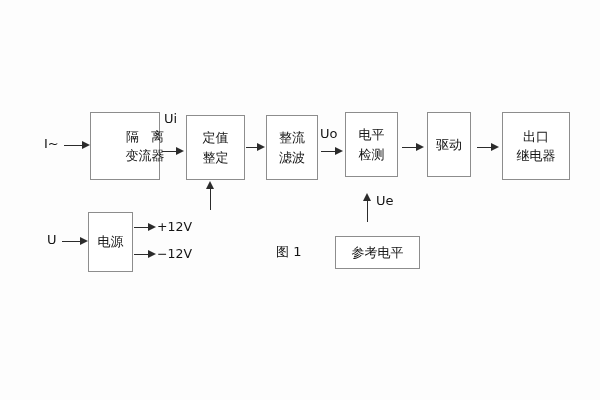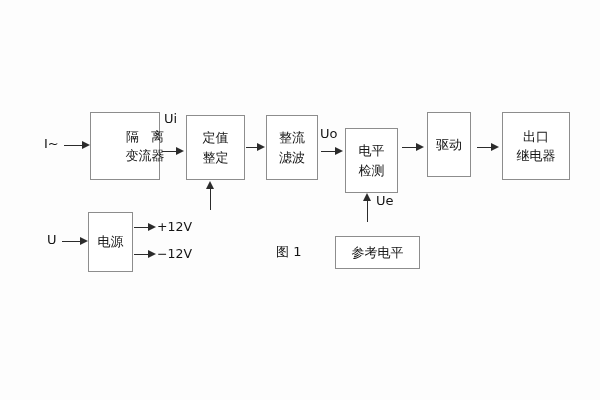--- a/index.html
+++ b/index.html
@@ -101,21 +101,21 @@
 
   <div class="block" style="left:266px; top:115px; width:52px; height:65px;">
     <span class="line">整流</span>
     <span class="line">滤波</span>
   </div>
 
   <div class="lbl" style="left:320px; top:126px;">Uo</div>
   <div class="hline" style="left:321px; top:151px; width:16px;"></div>
   <div class="arrow-r" style="left:335px; top:146.5px;"></div>
 
-  <div class="block" style="left:345px; top:128px; width:53px; height:65px;">
+  <div class="block" style="left:345px; top:112px; width:53px; height:65px;">
     <span class="line">电平</span>
     <span class="line">检测</span>
   </div>
 
   <div class="hline" style="left:402px; top:147px; width:16px;"></div>
   <div class="arrow-r" style="left:416px; top:142.5px;"></div>
 
   <div class="block" style="left:427px; top:112px; width:44px; height:65px;">
     <span class="line">驱动</span>
   </div>

